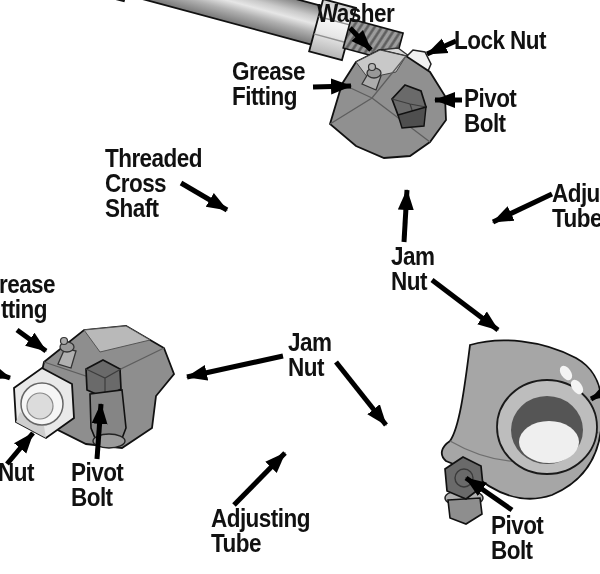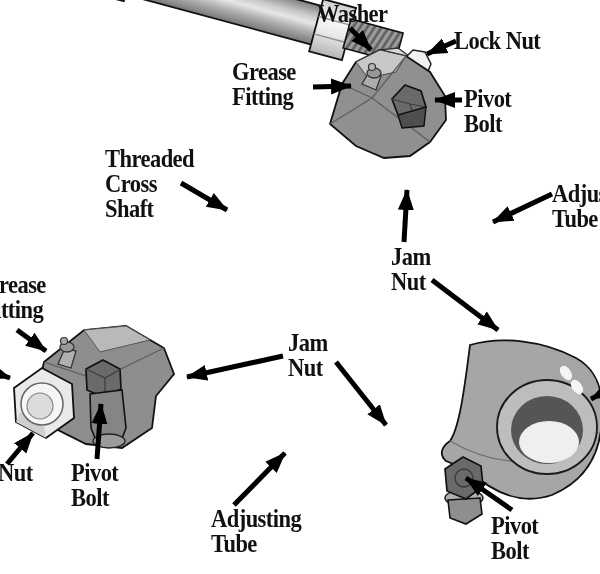--- a/index.html
+++ b/index.html
@@ -1,18 +1,18 @@
 <!DOCTYPE html>
 <html><head>
 <meta charset="utf-8">
 <style>
   html,body{margin:0;padding:0;}
   body{width:600px;height:574px;overflow:hidden;background:#fff;position:relative;
        font-family:"Liberation Sans",sans-serif;}
-  #stage{position:absolute;left:0;top:0;width:600px;height:574px;overflow:hidden;font-family:Liberation Serif, serif;}
+  #stage{position:absolute;left:0;top:0;width:600px;height:574px;overflow:hidden;}
   svg{position:absolute;left:0;top:0;}
   .lbl{position:absolute;font-weight:bold;font-size:25px;line-height:25px;
        letter-spacing:-0.6px;color:#111;white-space:pre;
        transform:scaleX(0.9);transform-origin:0 0;}
 </style>
 </head>
 <body>
 
 <div id="stage">
 

